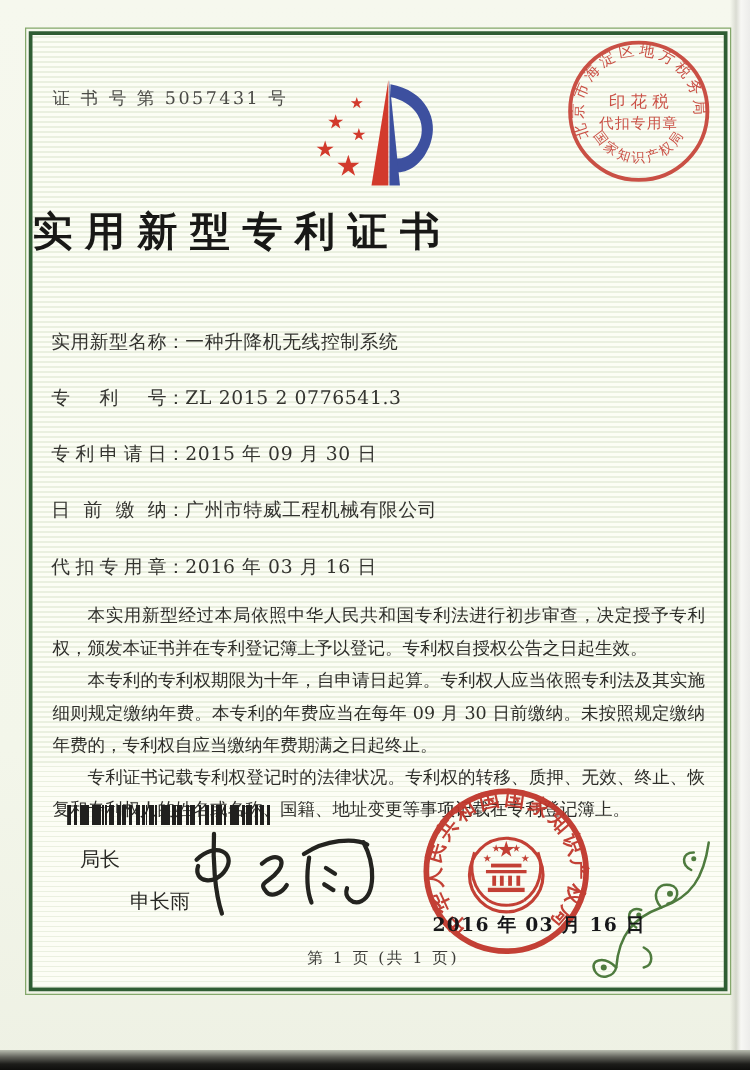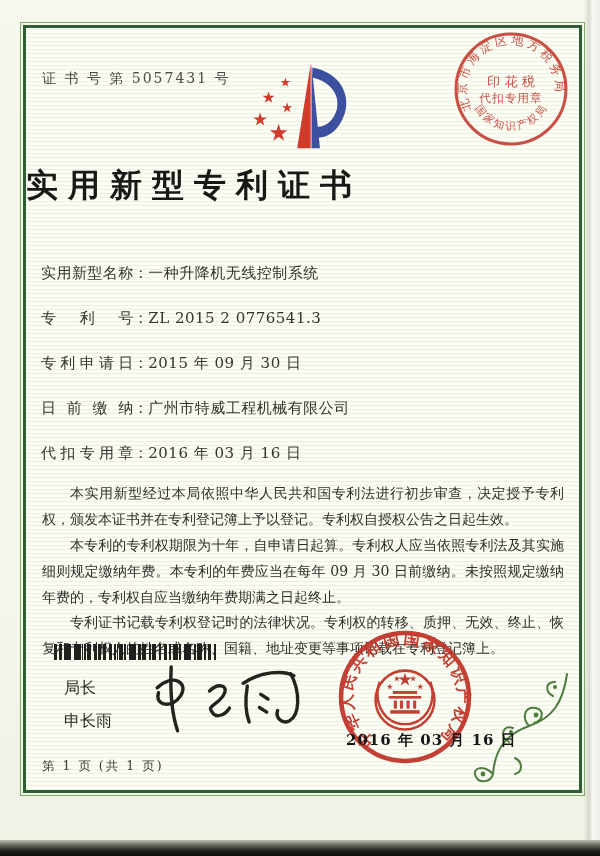--- a/index.html
+++ b/index.html
@@ -35,26 +35,26 @@
     color:#2e2e2a; line-height:1.85; text-align:justify; }
   .body p { text-indent:2em; }
   .barcode { position:absolute; left:28px; top:616px; width:163px; height:16px;
     background:
       repeating-linear-gradient(90deg,#20201e 0 2px,rgba(0,0,0,0) 2px 5px),
       repeating-linear-gradient(90deg,#20201e 0 1px,rgba(0,0,0,0) 1px 7px),
       repeating-linear-gradient(90deg,#20201e 0 3px,rgba(0,0,0,0) 3px 11px);
   }
   .signer { position:absolute; left:38px; top:650px; font-family:Liberation Mono, monospace;
     font-size:16px; color:#2a2a26; }
-  .signer .sname { margin-top:12px; }
+  .signer .sname { margin-top:12px;margin-left:40px; }
   .signature { position:absolute; left:116px; top:628px; width:176px; height:88px; }
   .main-seal { position:absolute; left:311px; top:601px; width:136px; height:136px; opacity:.95; }
   .issue-date { position:absolute; left:320px; top:703px; font-size:15px; font-weight:bold;
     color:#17171a; letter-spacing:1px; z-index:5; }
-  .page-footer { position:absolute; left:16px; width:100%; top:730px; 
+  .page-footer { position:absolute; left:4px; width:100%; top:730px; text-align:center;
     font-size:12.5px; color:#3c3c38; letter-spacing:2px; }
   .flourish { position:absolute; right:2px; bottom:2px; width:112px; height:118px; }
 </style>
 </head>
 <body>
 
 <div class="paper">
 
   <div class="frame">
 

